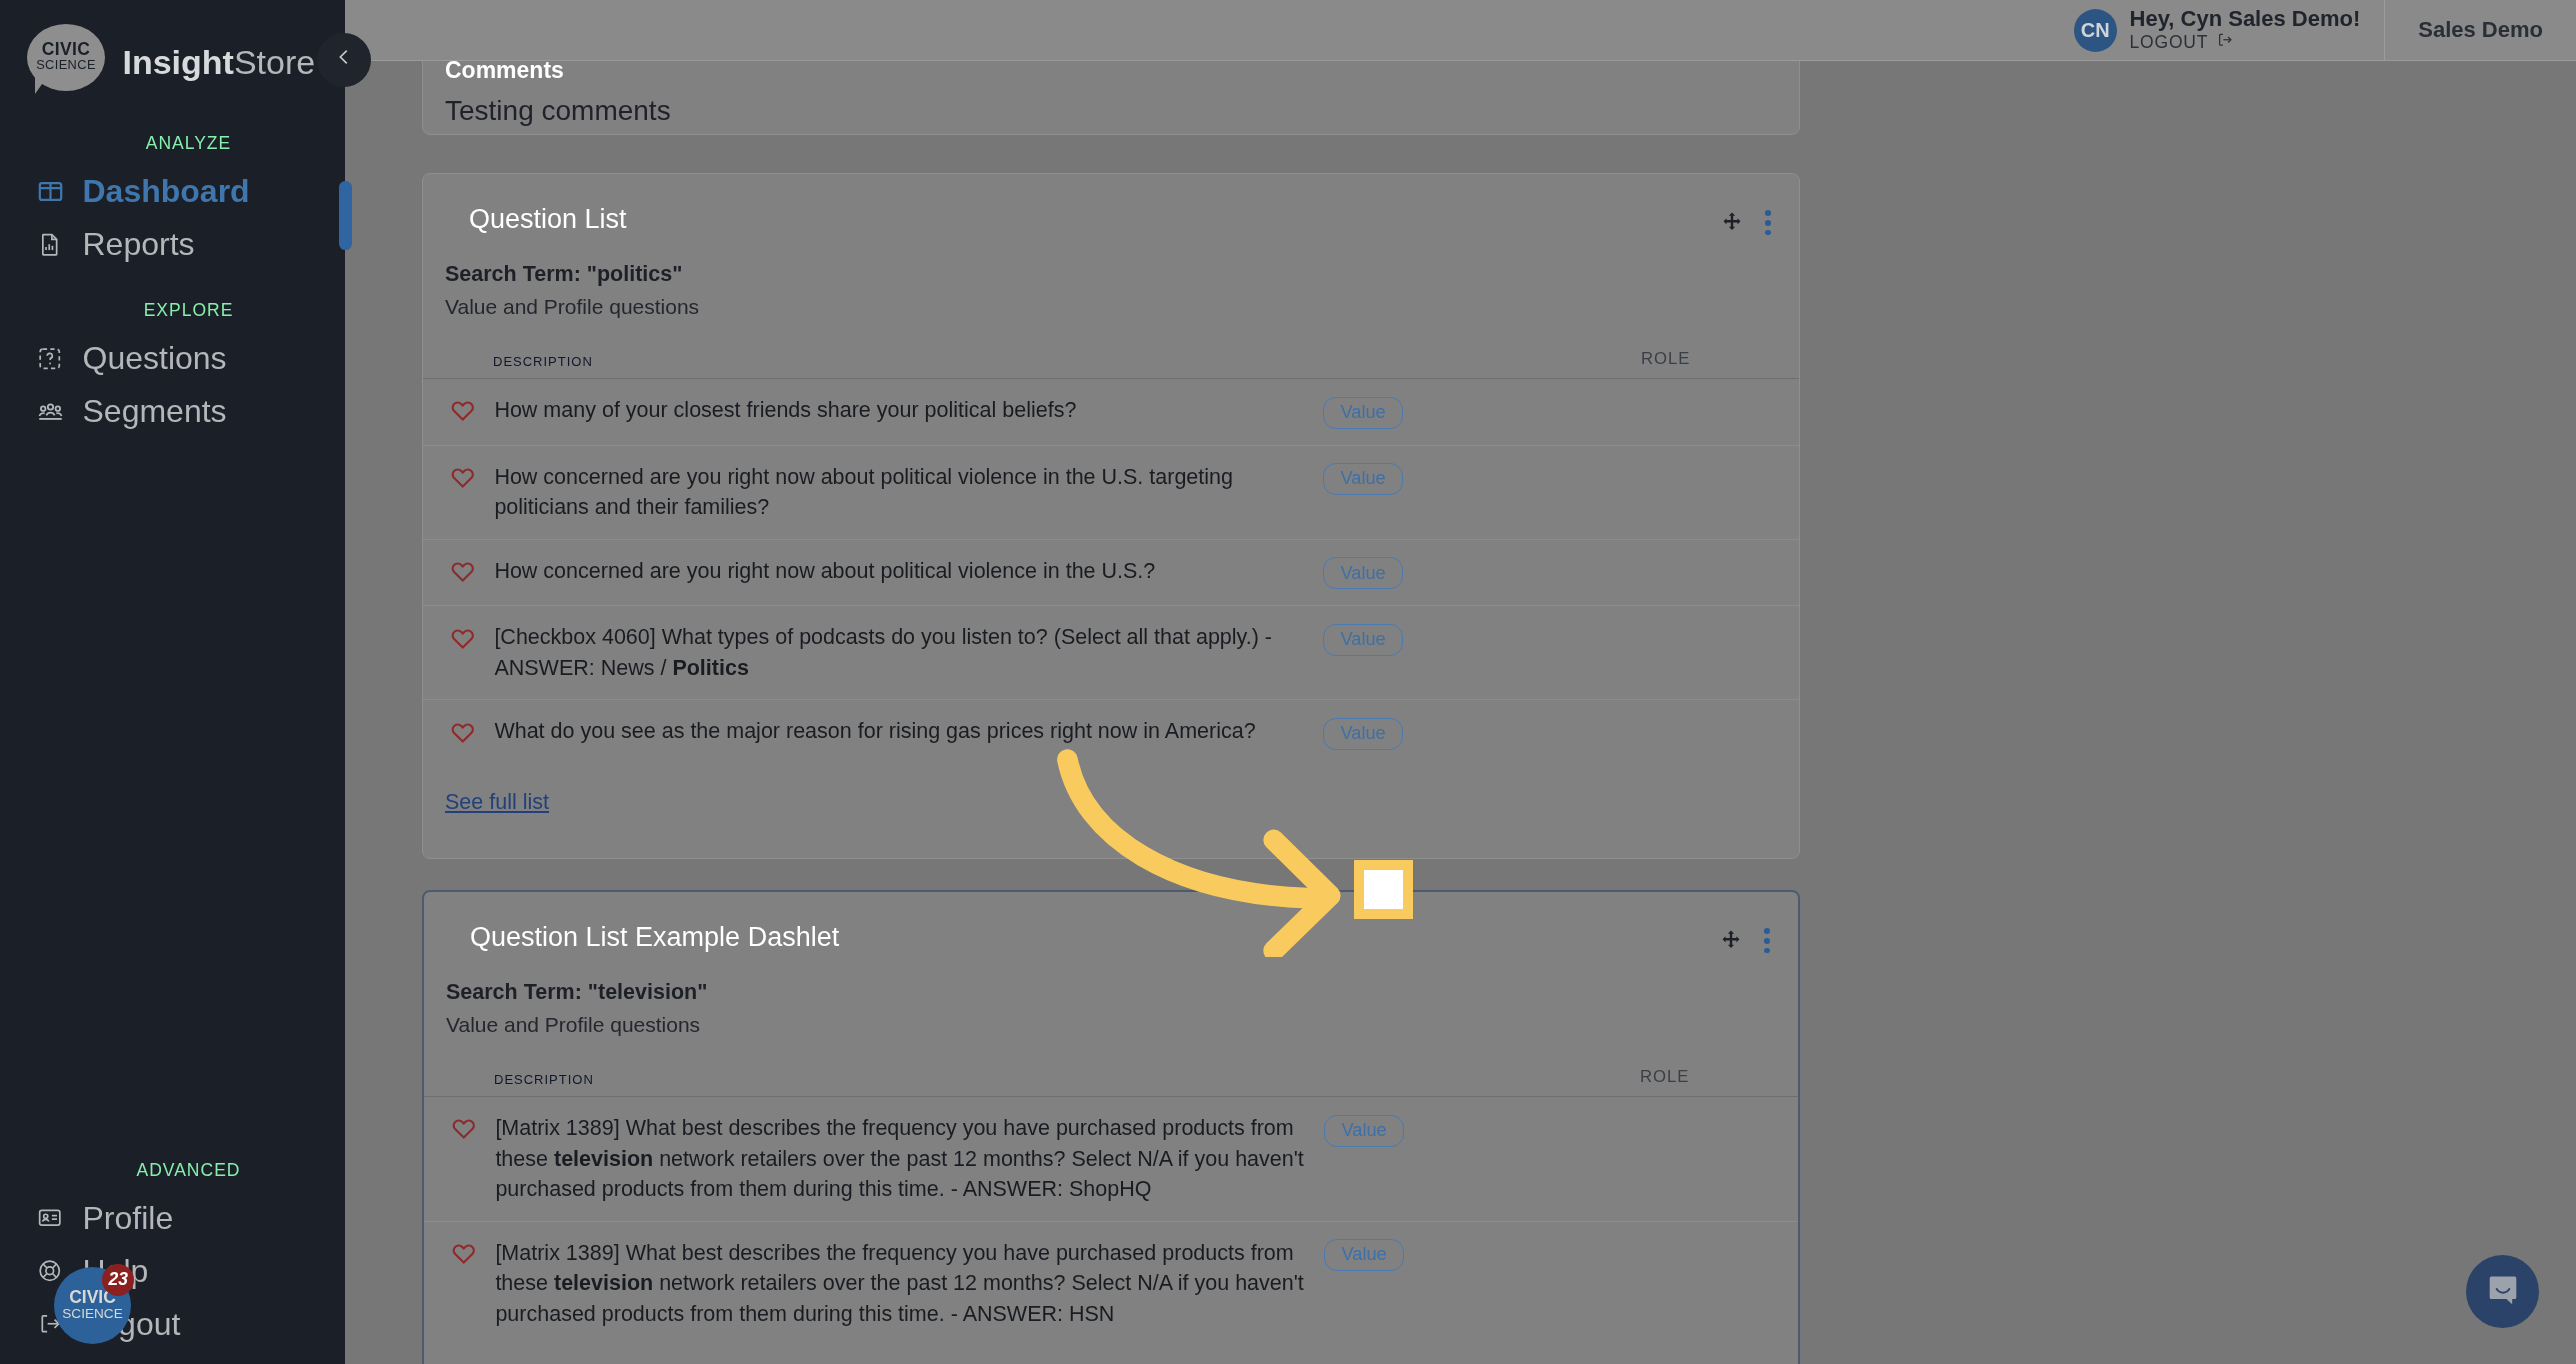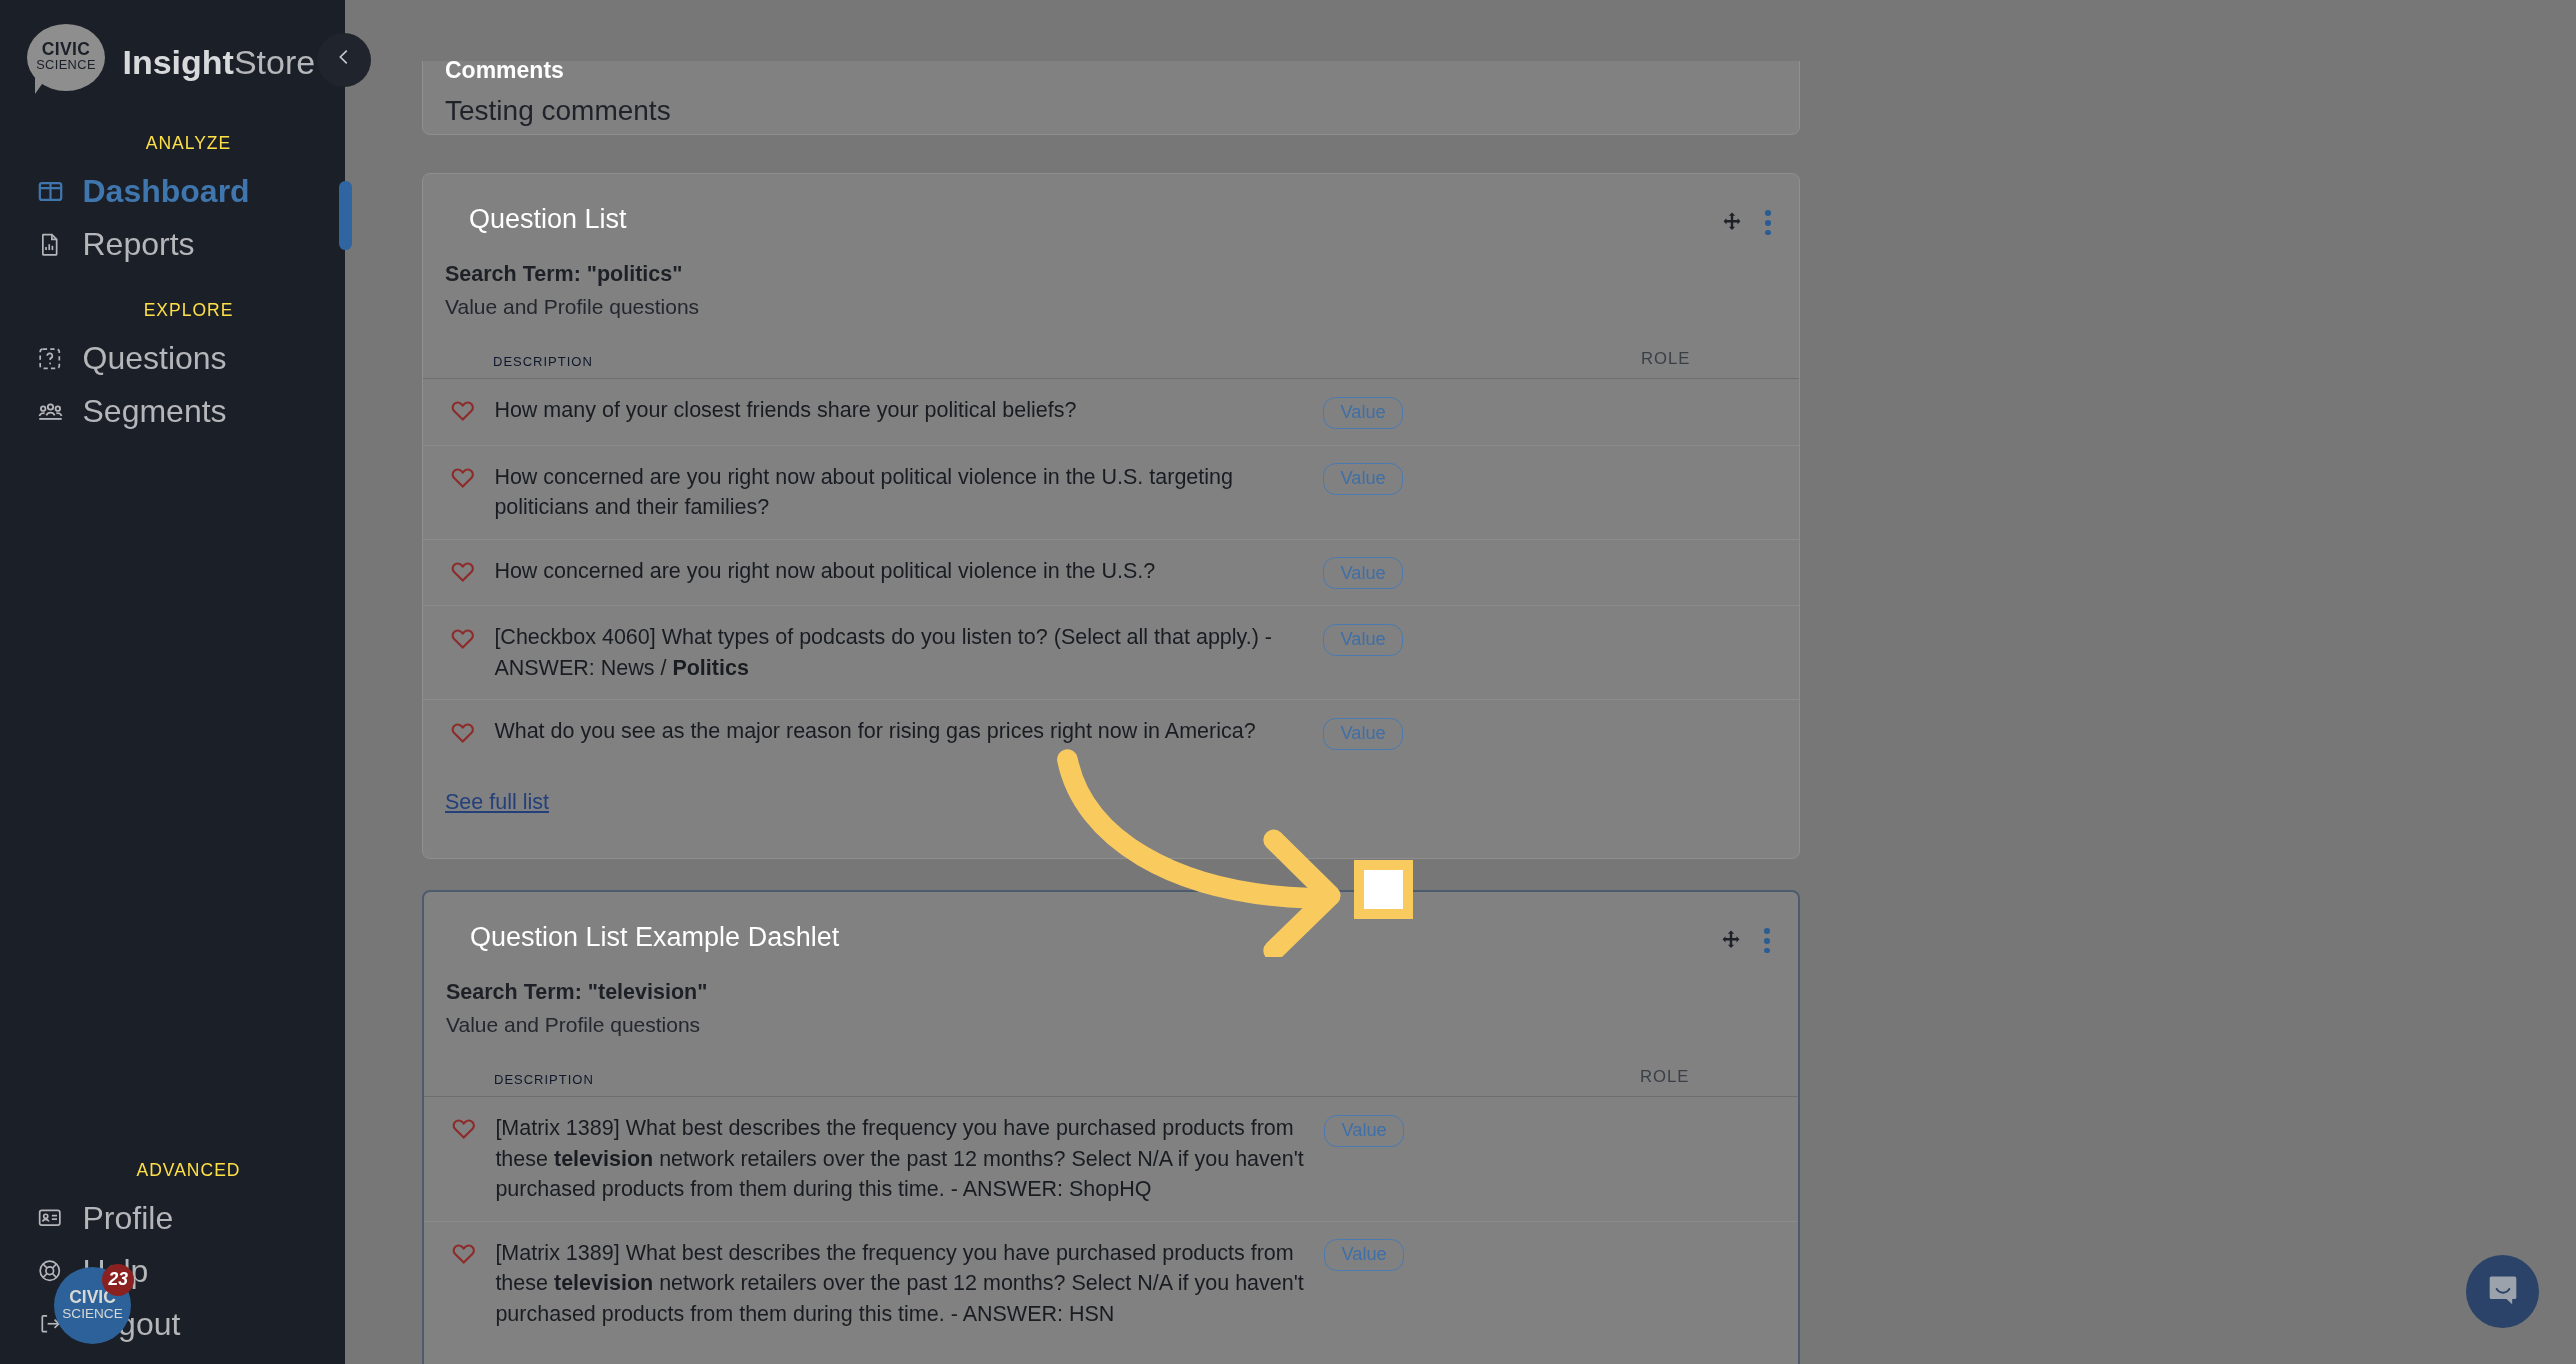--- a/index.html
+++ b/index.html
@@ -64,21 +64,21 @@
     position: absolute; left: 317px; top: 33px;
     width: 54px; height: 54px;
     background: #20242c;
     border-radius: 50%;
     display: flex; align-items: center; justify-content: center;
     color: #c6c8cb; font-size: 24px;
     z-index: 45; cursor: pointer;
   }
 
   .nav-section-label {
-    color: #fde047;
+    color: #86efac;
     font-size: 17.5px;
     letter-spacing: 1px;
     padding-left: 32px;
     margin-top: 29px;
     margin-bottom: 11px;
   }
   .nav-item {
     display: flex; align-items: center;
     height: 53px;
     padding-left: 35px;
@@ -393,20 +393,39 @@
   <div class="nav-active-pill"></div>
 
   <div class="collapse-btn">
     <span>
       <svg width="22" height="22" viewBox="0 0 24 24" fill="none" stroke="#c6c8cb" stroke-width="1.8">
         <polyline points="15,5 8,12 15,19"></polyline>
       </svg>
     </span>
   </div>
 
+  <header class="topbar">
+    <div class="user-block">
+      <div class="avatar">CN</div>
+      <div class="user-text">
+        <div class="user-greeting">Hey, Cyn Sales Demo!</div>
+        <div class="user-logout">
+          <span>LOGOUT</span>
+          <span>
+            <svg width="17.5" height="17.5" viewBox="0 0 24 24" fill="none" stroke="#2c3038" stroke-width="1.7">
+              <path d="M9.5 4.5H6a1 1 0 0 0-1 1v13a1 1 0 0 0 1 1h3.5"></path>
+              <line x1="10" y1="12" x2="20" y2="12"></line>
+              <polyline points="16.5,8.2 20.5,12 16.5,15.8"></polyline>
+            </svg>
+          </span>
+        </div>
+      </div>
+    </div>
+    <div class="org-name">Sales Demo</div>
+  </header>
 
   <main class="main">
 
     <section class="card" style="top:-54px; height:128px;">
       <div style="padding:49px 22px 0 22px;">
         <div style="font-size:23px;font-weight:bold;color:#ffffff;">Comments</div>
         <div style="font-size:28px;color:#1f2228;margin-top:11px;">Testing comments</div>
       </div>
     </section>
 

